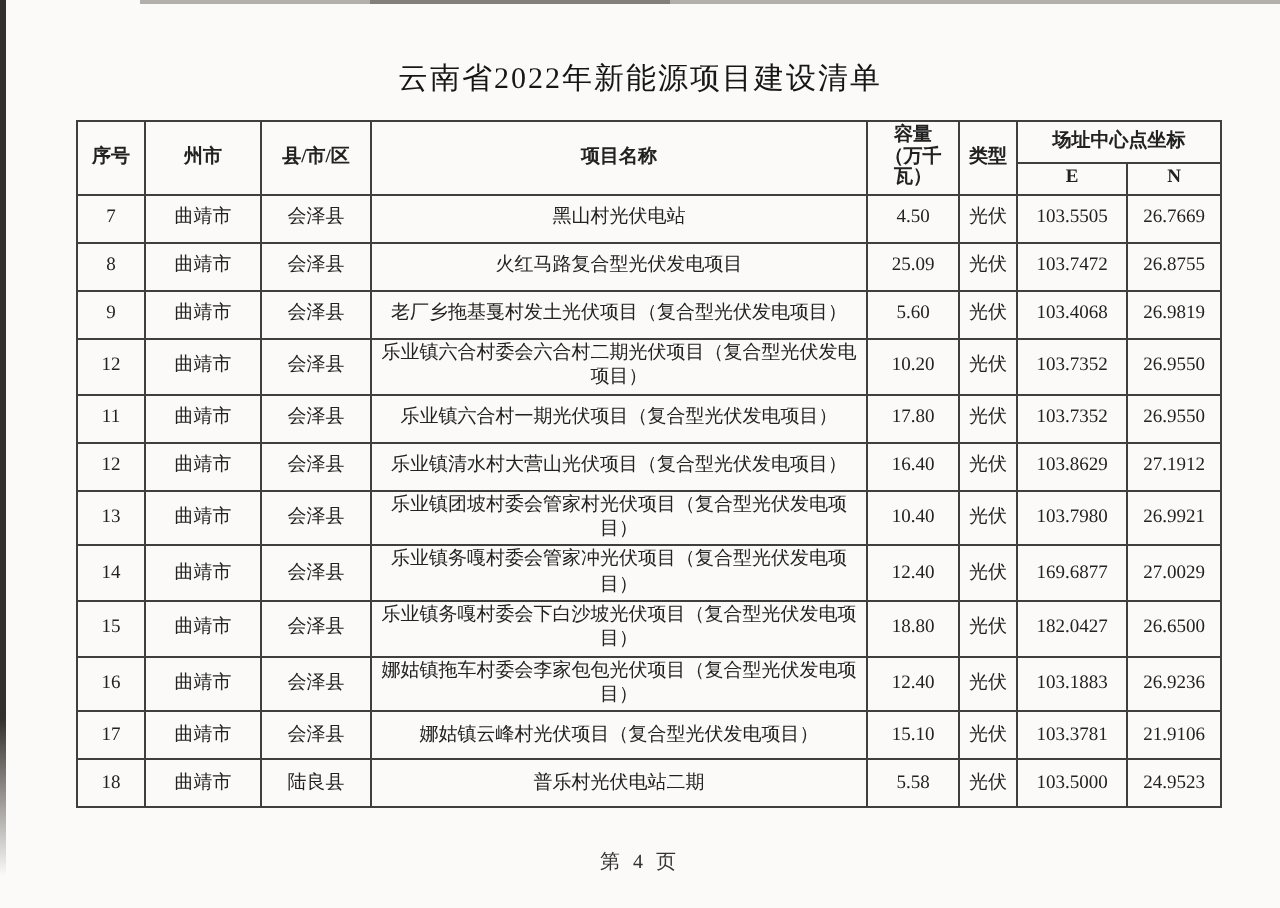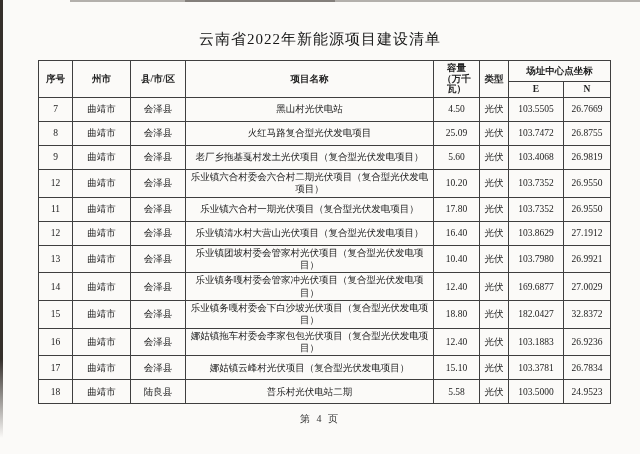--- a/index.html
+++ b/index.html
@@ -38,21 +38,21 @@
     padding:1px 3px;
     overflow:hidden;
     word-break:break-all;
   }
   table.main th{font-weight:bold;font-size:9.5px;padding:0 2px;}
   thead tr.h1 th{height:20px;}
   thead tr.h2 th{height:15px;}
   tbody td{height:21px;}
   .cap-head span{display:block;line-height:1.15;}
   .doc-footer{
-    position:absolute;top:412px;left:0;width:640px;
+    position:absolute;top:424px;left:0;width:640px;
     text-align:center;font-size:10px;letter-spacing:2px;color:#333;
   }
 </style>
 </head>
 <body>
 
 <div class="edge-left"></div>
 <div class="edge-top"></div>
 <div class="edge-top-dark"></div>
 
@@ -169,41 +169,41 @@
     <td>27.0029</td>
   </tr>
       <tr>
     <td>15</td>
     <td>曲靖市</td>
     <td>会泽县</td>
     <td>乐业镇务嘎村委会下白沙坡光伏项目（复合型光伏发电项目）</td>
     <td>18.80</td>
     <td>光伏</td>
     <td>182.0427</td>
-    <td>32.8372</td>
+    <td>26.6500</td>
   </tr>
       <tr>
     <td>16</td>
     <td>曲靖市</td>
     <td>会泽县</td>
     <td>娜姑镇拖车村委会李家包包光伏项目（复合型光伏发电项目）</td>
     <td>12.40</td>
     <td>光伏</td>
     <td>103.1883</td>
     <td>26.9236</td>
   </tr>
       <tr>
     <td>17</td>
     <td>曲靖市</td>
     <td>会泽县</td>
     <td>娜姑镇云峰村光伏项目（复合型光伏发电项目）</td>
     <td>15.10</td>
     <td>光伏</td>
     <td>103.3781</td>
-    <td>26.7834</td>
+    <td>21.9106</td>
   </tr>
       <tr>
     <td>18</td>
     <td>曲靖市</td>
     <td>陆良县</td>
     <td>普乐村光伏电站二期</td>
     <td>5.58</td>
     <td>光伏</td>
     <td>103.5000</td>
     <td>24.9523</td>

